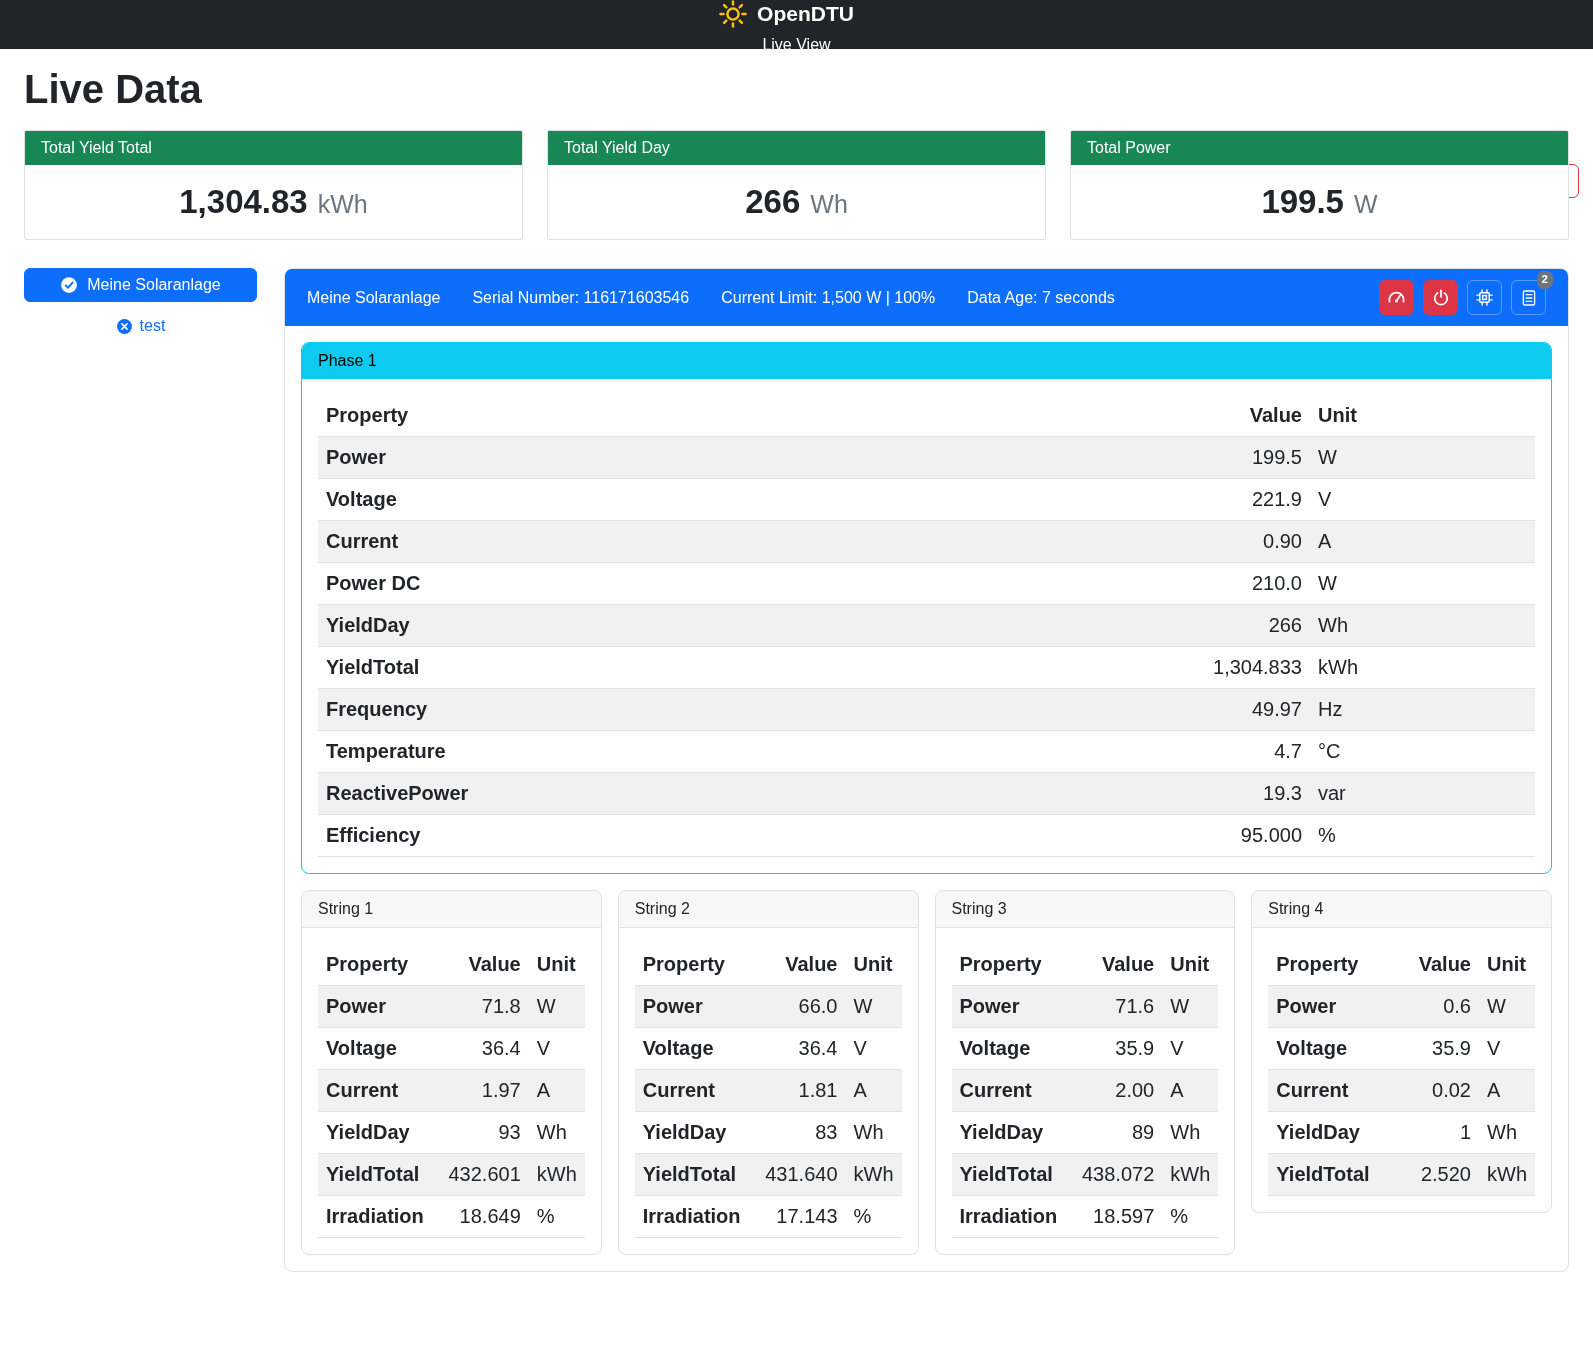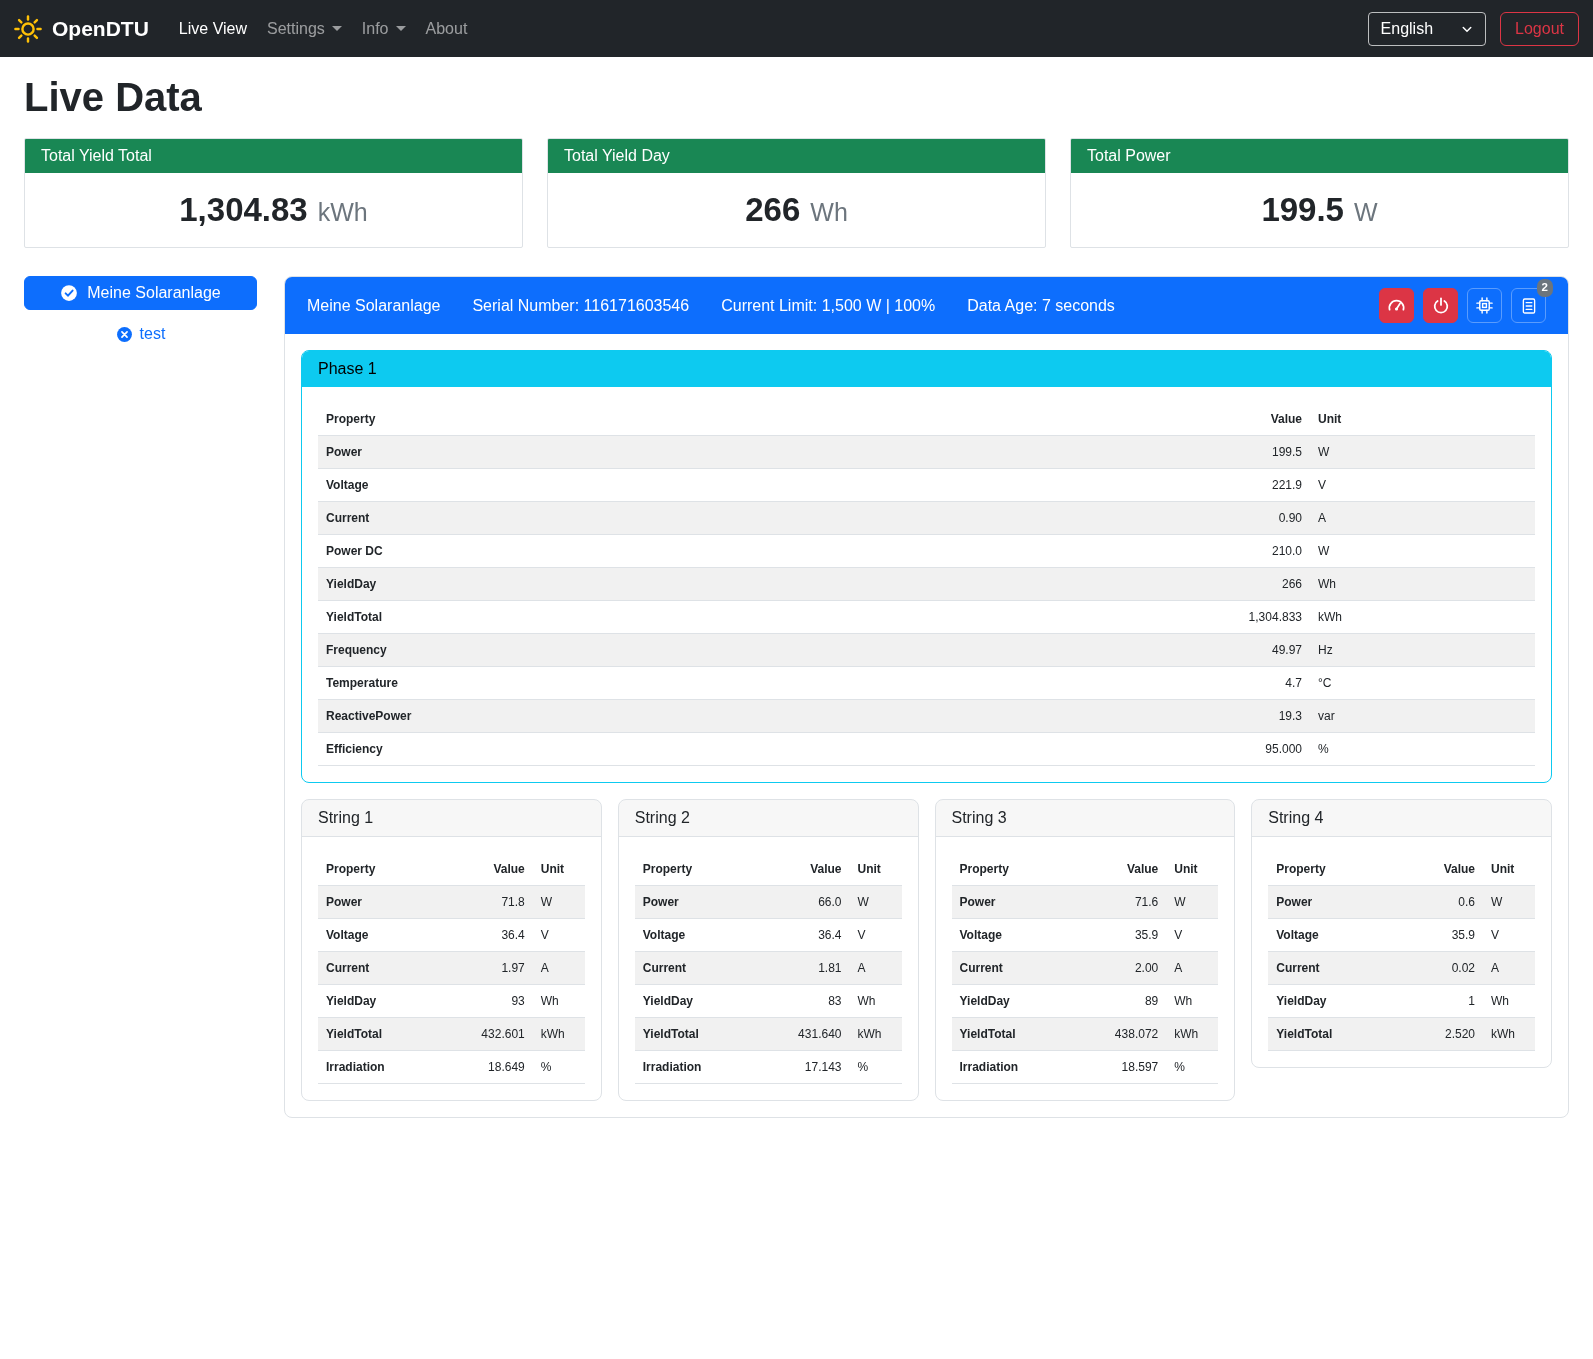--- a/index.html
+++ b/index.html
@@ -9,23 +9,25 @@
     min-height: 1359px;
     background: #ffffff;
     color: #212529;
     font-family: "Liberation Sans", sans-serif;
     font-size: 16px;
   }
 
   
   .navbar {
     background: #212529;
-    height: 57px;
+    height: 49px;
     display: flex;
+    align-items: center;
     padding: 0 14px;
+    flex-direction: column;
   }
   .brand {
     display: flex; align-items: center; gap: 10px;
     color: #fff; font-size: 21px; font-weight: 700;
     text-decoration: none; margin-right: 20px; cursor: pointer;
   }
   .nav-link {
     color: rgba(255,255,255,.55);
     padding: 8px 10px;
     text-decoration: none;
@@ -104,21 +106,21 @@
     padding: 3px 5px; border-radius: 7px;
   }
   .panel-body { padding: 16px; }
 
   
   .phase-card { border: 1px solid #0dcaf0; border-radius: 8px; margin-bottom: 16px; }
   .phase-hdr { background: #0dcaf0; color: #000; padding: 9px 16px; border-radius: 7px 7px 0 0; }
   .tbl-wrap { padding: 16px; }
 
   
-  table.data { width: 100%; border-collapse: collapse; font-size: 12px; }
+  table.data { width: 100%; border-collapse: collapse; font-size: 20px; }
   table.data th, table.data td {
     padding: 9px 8px; text-align: left; vertical-align: middle;
     border-bottom: 1px solid #dee2e6;
   }
   table.data thead th { font-weight: 700; }
   table.data td.property { font-weight: 700; }
   table.data .value { text-align: right; }
   table.data tbody tr:nth-child(odd) { background: #f1f1f1; }
   table.phase th.col-value { width: 120px; }
   table.phase th.col-unit  { width: 225px; }

